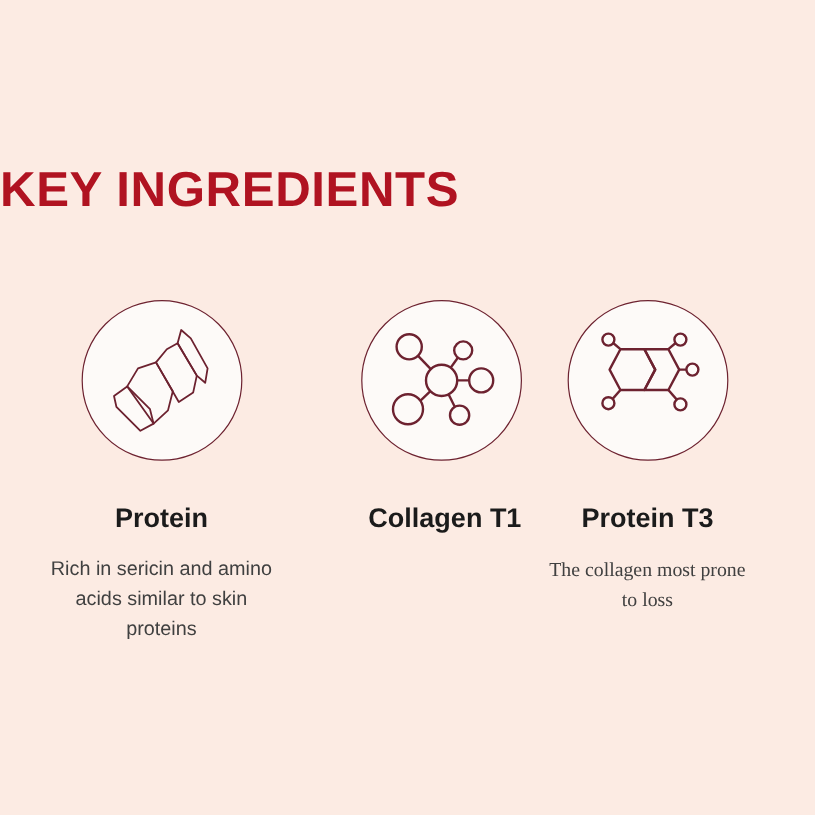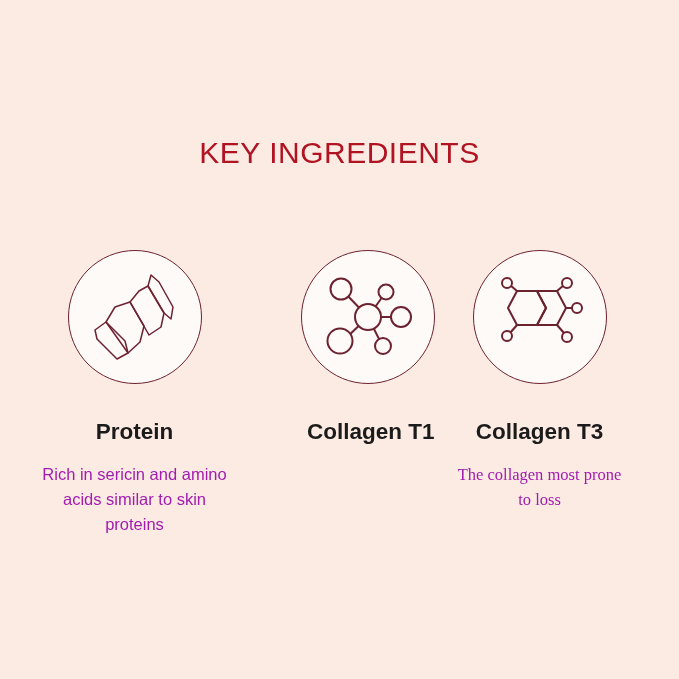--- a/index.html
+++ b/index.html
@@ -19,23 +19,22 @@
     position: absolute;
     inset: 0;
     background: #fcebe3;
   }
 
   .title {
     position: absolute;
     top: 138px;
     left: 0;
     width: 679px;
-    text-align: center;
-    font-size: 30px;
-    font-weight: normal;
+    font-size: 41px;
+    font-weight: bold;
     letter-spacing: 0.5px;
     color: #b01321;
     font-family: "Liberation Sans", sans-serif;
     line-height: 1;
   }
 
   .columns {
     position: absolute;
     top: 250px;
     left: 0;
@@ -79,21 +78,21 @@
     color: #1b1b1b;
     text-align: center;
     line-height: 1.1;
     font-family: "Liberation Sans", sans-serif;
   }
 
   .card-desc {
     margin-top: 17px;
     font-size: 16.5px;
     font-weight: normal;
-    color: #a21caf;
+    color: #404040;
     text-align: center;
     line-height: 1.52;
     font-family: "Liberation Sans", sans-serif;
   }
   .col-1 .card-desc { width: 186px; }
   .col-2 .card-desc { width: 182px; }
   .col-3 .card-desc { width: 176px; font-family: Liberation Serif, serif; }
 </style>
 </head>
 <body>
@@ -160,18 +159,18 @@
             <line x1="63" y1="54" x2="70" y2="62"></line>
 
             <circle cx="13" cy="12" r="5" fill="#fdfaf8"></circle>
             <circle cx="13" cy="65" r="5" fill="#fdfaf8"></circle>
             <circle cx="73" cy="12" r="5" fill="#fdfaf8"></circle>
             <circle cx="83" cy="37" r="5" fill="#fdfaf8"></circle>
             <circle cx="73" cy="66" r="5" fill="#fdfaf8"></circle>
           </svg>
         </span>
       </div>
-      <div class="card-title">Collagen T3</div>
+      <div class="card-title">Protein T3</div>
       <div class="card-desc">The collagen most prone to loss</div>
     </div>
 
   </div>
 </div>
 
 </body></html>

